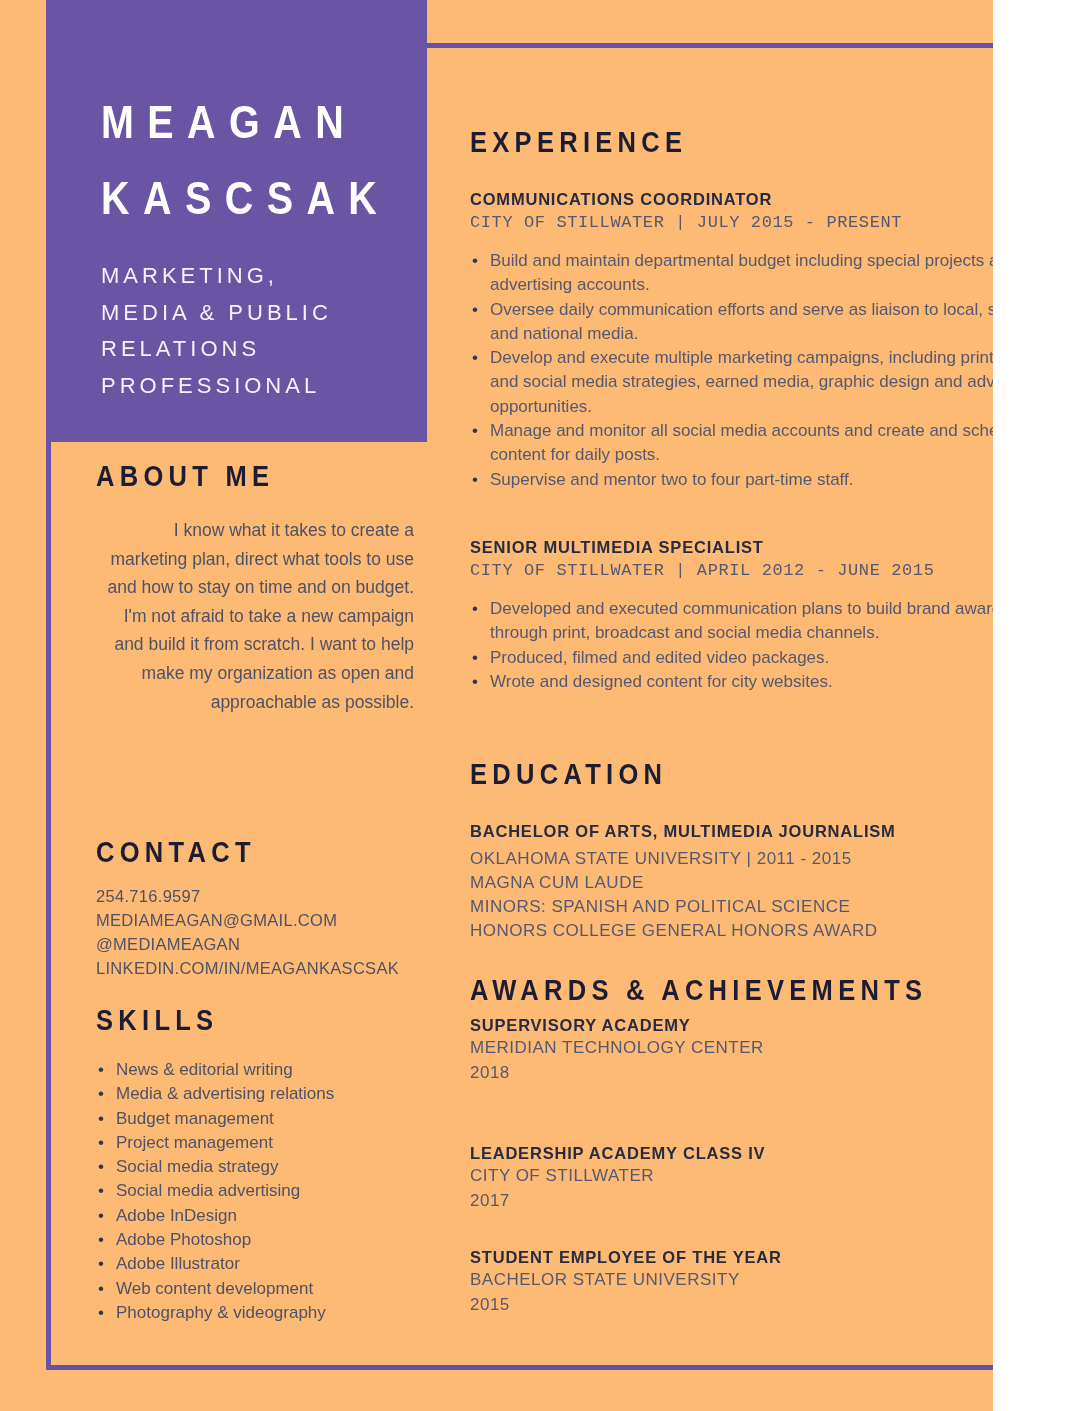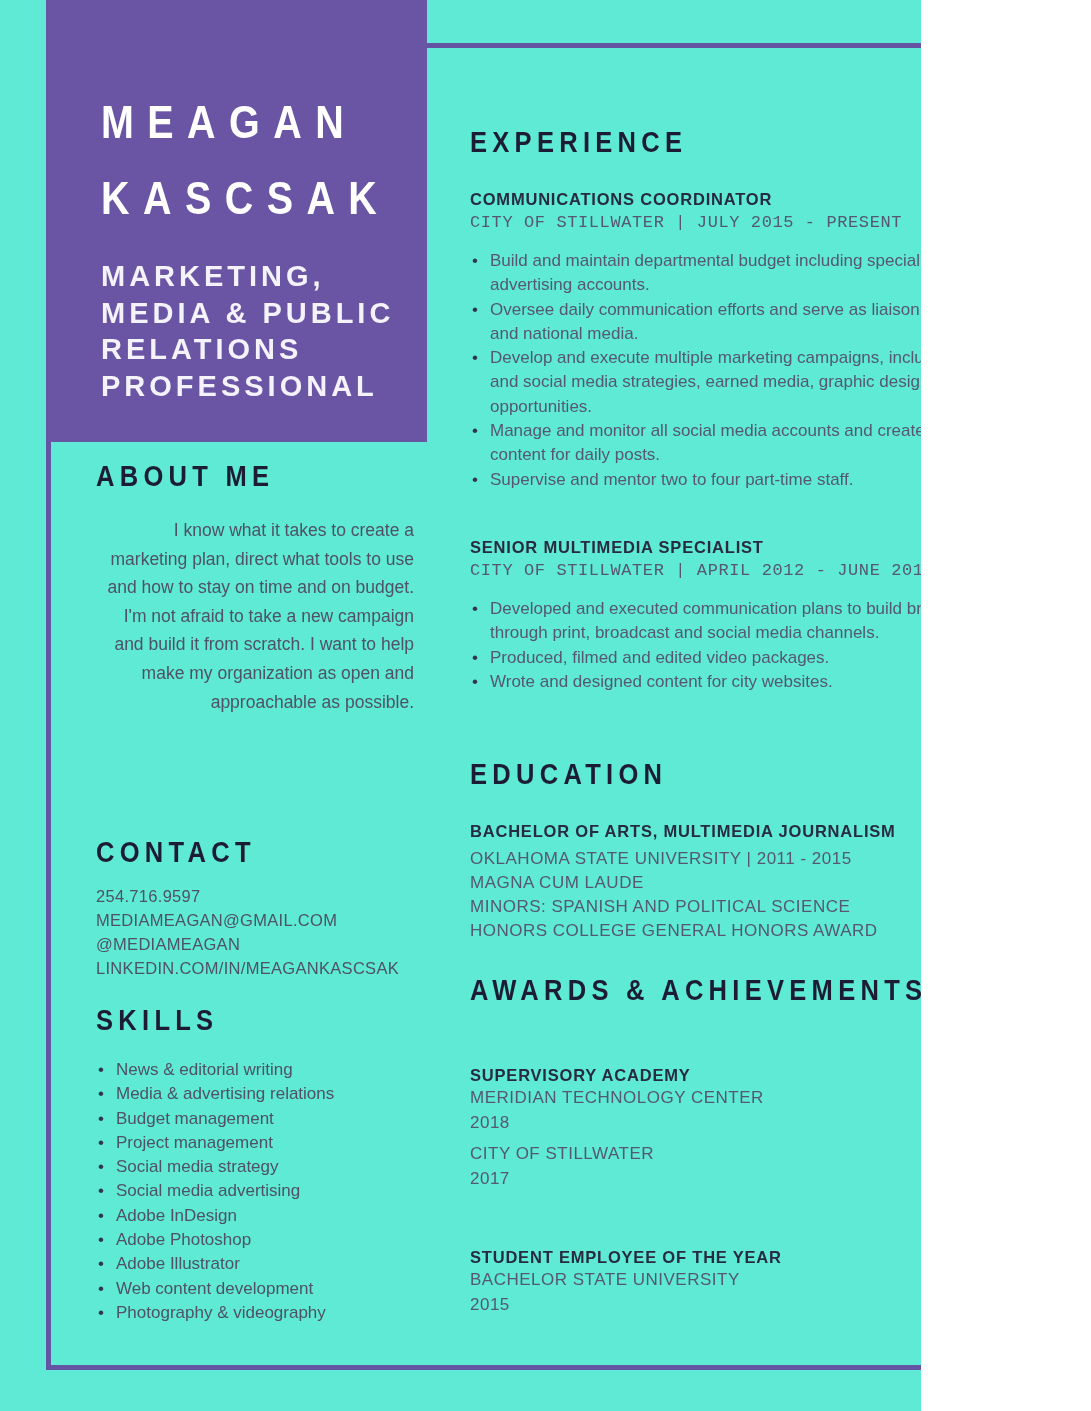--- a/index.html
+++ b/index.html
@@ -1,19 +1,19 @@
 <!DOCTYPE html>
 <html><head>
 <meta charset="utf-8">
 <style>
   html,body{margin:0;padding:0;background:#ffffff;}
   .page{
     position:relative;
-    width:921px;height:1411px;
-    background:#5eead4;
+    width:993px;height:1411px;
+    background:#fdba74;
     font-family:"Liberation Sans", sans-serif;
     overflow:hidden;
   }
   
   .frame{
     position:absolute;
     left:46px;top:43px;
     width:1002px;height:1327px;
     box-sizing:border-box;
     border:5px solid #6553A4;
@@ -34,24 +34,24 @@
     font-size:47px;
     font-weight:700;
     letter-spacing:16px;
     line-height:76px;
     transform:scaleX(0.84);
     transform-origin:0 50%;
     white-space:nowrap;
   }
   .hero-sub{
     margin-top:22px;
-    font-size:29px;
+    font-size:22px;
     letter-spacing:4px;
     line-height:36.5px;
-    font-weight:700;
+    font-weight:400;
     color:#f4f2fa;
     white-space:nowrap;
   }
   .section-heading{
     font-size:29px;
     font-weight:700;
     letter-spacing:6px;
     color:#1C1C34;
     transform:scaleX(0.88);
     transform-origin:0 50%;
@@ -201,27 +201,28 @@
     <ul class="plain edu-lines">
       <li>OKLAHOMA STATE UNIVERSITY  |  2011 - 2015</li>
       <li>MAGNA CUM LAUDE</li>
       <li>MINORS: SPANISH AND POLITICAL SCIENCE</li>
       <li>HONORS COLLEGE GENERAL HONORS AWARD</li>
     </ul>
   </div>
 
   <div class="abs rcol section-heading" style="top:974px;">AWARDS &amp; ACHIEVEMENTS</div>
 
-  <div class="abs rcol" style="top:1064px;">
+  <div class="abs rcol" style="top:1014px;">
     <div class="job-title">SUPERVISORY ACADEMY</div>
     <div class="award-org">MERIDIAN TECHNOLOGY CENTER</div>
     <div class="award-year">2018</div>
   </div>
 
   <div class="abs rcol" style="top:1142px;">
+    <div class="job-title">LEADERSHIP ACADEMY CLASS IV</div>
     <div class="award-org">CITY OF STILLWATER</div>
     <div class="award-year">2017</div>
   </div>
 
   <div class="abs rcol" style="top:1246px;">
     <div class="job-title">STUDENT EMPLOYEE OF THE YEAR</div>
     <div class="award-org">BACHELOR STATE UNIVERSITY</div>
     <div class="award-year">2015</div>
   </div>
 

